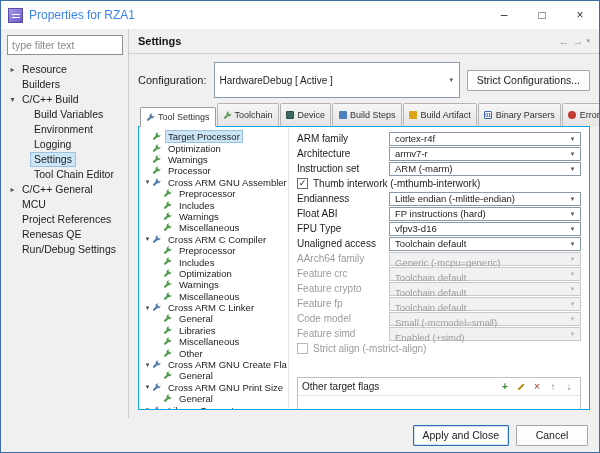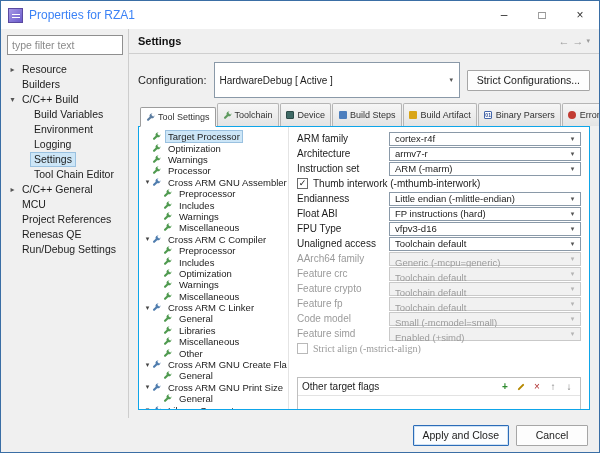--- a/index.html
+++ b/index.html
@@ -69,21 +69,21 @@
   .frow .combo{flex:1;height:14px;}
   .frow .combo-val{font-size:9.5px;}
   .frow.disabled .flabel{color:#9b9b9b;}
   .frow.disabled .combo{background:#f1f1f1;border-color:#c9c9c9;}
   .frow.disabled .combo-val{color:#9b9b9b;margin-top:8px;}
   .frow.disabled .combo-btn{color:#b5b5b5;}
   .checkbox{width:9px;height:9px;flex:0 0 auto;border:1px solid #6a6a6a;background:#fff;display:inline-flex;align-items:center;justify-content:center;
             font-size:9px;line-height:1;color:#111;margin-right:5px;box-sizing:content-box;}
   .clabel{font-size:10px;color:#1c1c1c;white-space:nowrap;}
   .frow.disabled .checkbox{border-color:#b9b9b9;color:#b9b9b9;}
-  .frow.disabled .clabel{color:#9b9b9b;font-family:Liberation Serif, serif;}
+  .frow.disabled .clabel{color:#9b9b9b;}
   
   .group{flex:1;min-height:40px;margin-top:21px;border:1px solid #bfbfbf;background:#fff;display:flex;flex-direction:column;}
   .group-head{display:flex;align-items:center;padding:2px 4px;flex:0 0 auto;}
   .group-title{font-size:10px;color:#1c1c1c;}
   .group-tools{margin-left:auto;display:flex;gap:2px;}
   .gicon{width:14px;height:13px;display:inline-flex;align-items:center;justify-content:center;font-size:10px;line-height:1;color:#777;}
   .gicon.add{color:#2e8b2e;font-weight:bold;}
   .gicon.del{color:#b03030;}
   .pencil{width:8px;height:2px;background:#b58900;transform:rotate(-45deg);border-radius:1px;display:inline-block;}
   .group-body{flex:1;border-top:1px solid #e3e3e3;background:#fff;}

